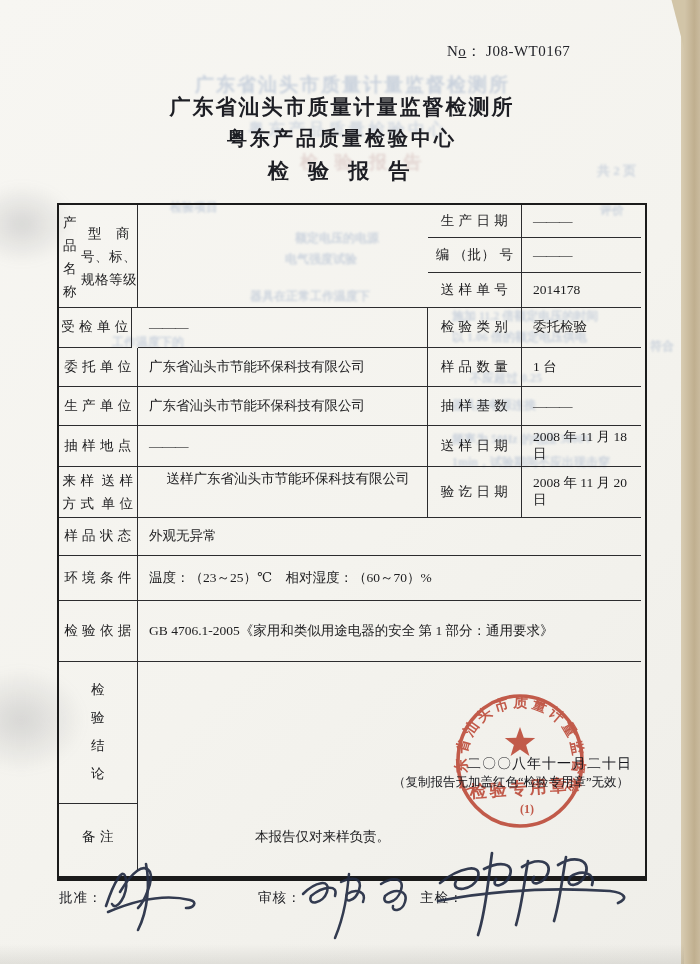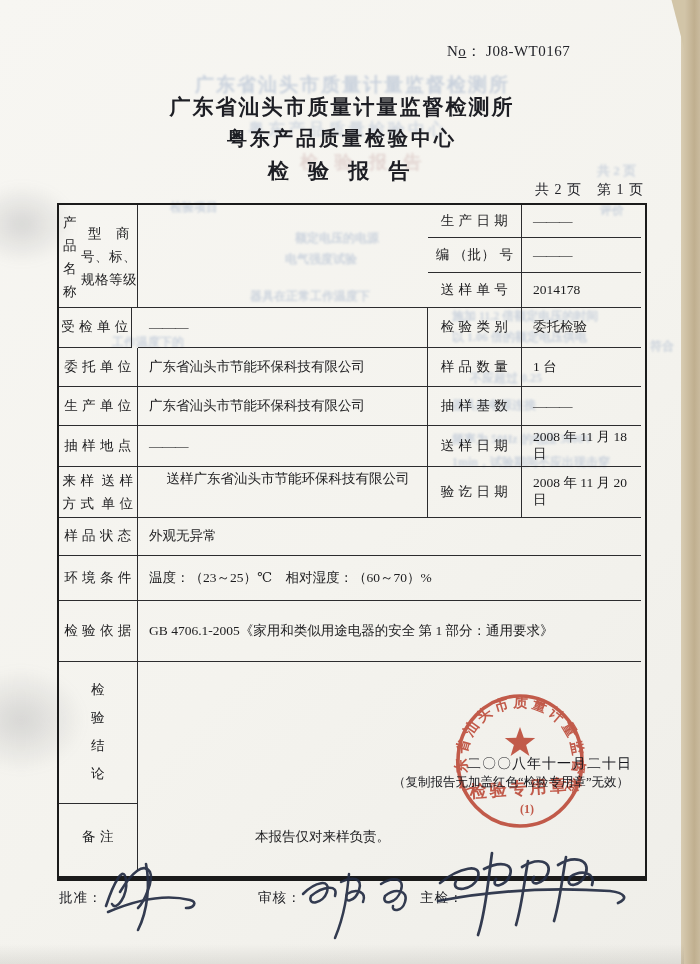--- a/index.html
+++ b/index.html
@@ -90,21 +90,20 @@
   <div class="hole" id="hole2"></div>
 
   <div id="doc-no">
     <span>N</span><span class="u">o</span><span>：</span>
     <span>J08-WT0167</span>
   </div>
 
   <div class="title" id="title1">广东省汕头市质量计量监督检测所</div>
   <div class="title" id="title2">粤东产品质量检验中心</div>
   <div class="title" id="title3">检 验 报 告</div>
-  <div id="page-info">共 2 页　第 1 页</div>
 
   <div id="report-table">
 
     <div class="cell br col lab cl" style="left:0;top:0;width:79px;height:103px;">
       <div>产 品 名 称</div>
       <div>型号、规格</div>
       <div>商标、等级</div>
     </div>
     <div class="cell br bb lab" style="left:369px;top:0;width:94px;height:33px;">生 产 日 期</div>
     <div class="cell bb val" style="left:463px;top:0;width:119px;height:33px;">

